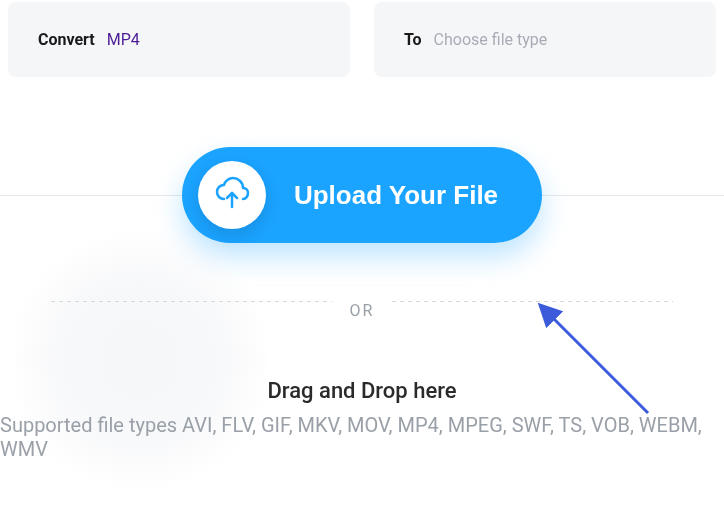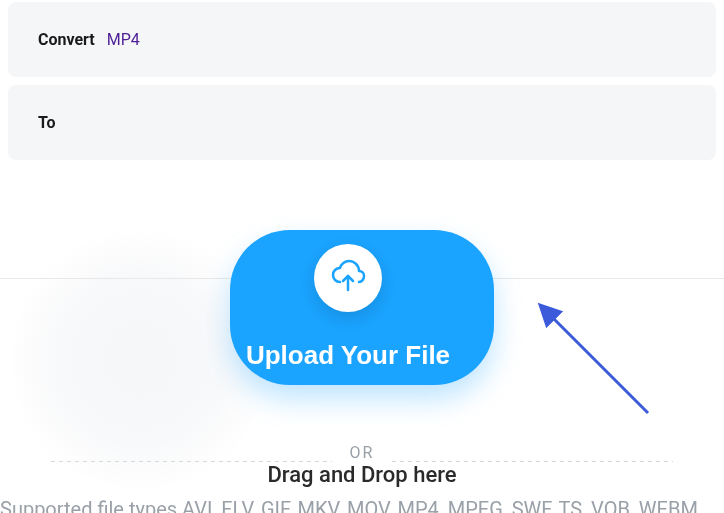--- a/index.html
+++ b/index.html
@@ -10,24 +10,23 @@
     body {
       font-family: -apple-system, BlinkMacSystemFont, "Segoe UI", Roboto, Helvetica, Arial, sans-serif;
       background: #fff;
       width: 724px;
       height: 513px;
       position: relative;
       overflow: hidden;
     }
     .selectors {
       display: flex;
-      gap: 8px;
+      gap: 24px;
       padding: 0 8px;
       margin-top: 2px;
-      flex-direction: column;
     }
     .selector-box {
       flex: 1;
       background: #f5f6f8;
       border-radius: 8px;
       padding: 28px 30px;
       display: flex;
       align-items: baseline;
       gap: 12px;
       cursor: pointer;
@@ -66,57 +65,57 @@
       z-index: 1;
       background: #1aa3ff;
       border: none;
       border-radius: 60px;
       padding: 14px 44px 14px 16px;
       display: flex;
       align-items: center;
       gap: 28px;
       cursor: pointer;
       box-shadow: 0 14px 28px rgba(26, 163, 255, 0.28);
-      flex-direction: column;
     }
     .upload-icon-circle {
       width: 68px;
       height: 68px;
       background: #fff;
       border-radius: 50%;
       display: flex;
       align-items: center;
       justify-content: center;
       box-shadow: 0 6px 16px rgba(0,0,0,0.12);
     }
     .upload-button-text {
       color: #fff;
       font-size: 26px;
       font-weight: 600;
     }
     .or-divider {
       margin-top: 58px;
       display: flex;
-      align-items: flex-end;
+      align-items: flex-start;
       gap: 18px;
       width: 86%;
     }
     .dash-line {
       flex: 1;
       height: 1px;
       background-image: linear-gradient(to right, #d5d8dc 50%, transparent 50%);
       background-size: 8px 1px;
       background-repeat: repeat-x;
     }
     .or-text {
       color: #9aa0a8;
       font-size: 16px;
       letter-spacing: 2px;
     }
     .drag-text {
+      margin-top: 58px;
       font-size: 22px;
       color: #2a2a2a;
       font-weight: 500;
     }
     .supported-text {
       margin-top: 10px;
       font-size: 20px;
       color: #9aa0a8;
     }
     .annotation-arrow {
@@ -140,20 +139,21 @@
 </head>
 <body>
 
 <div class="selectors">
   <div class="selector-box">
     <span class="selector-label">Convert</span>
     <span class="selector-value">MP4</span>
   </div>
   <div class="selector-box">
     <span class="selector-label">To</span>
+    <span class="selector-placeholder">Choose file type</span>
   </div>
 </div>
 
 <div class="radial-glow"></div>
 
 <div class="upload-section">
   <div class="hr-line"></div>
 
   <button class="upload-button">
     <span class="upload-icon-circle">

